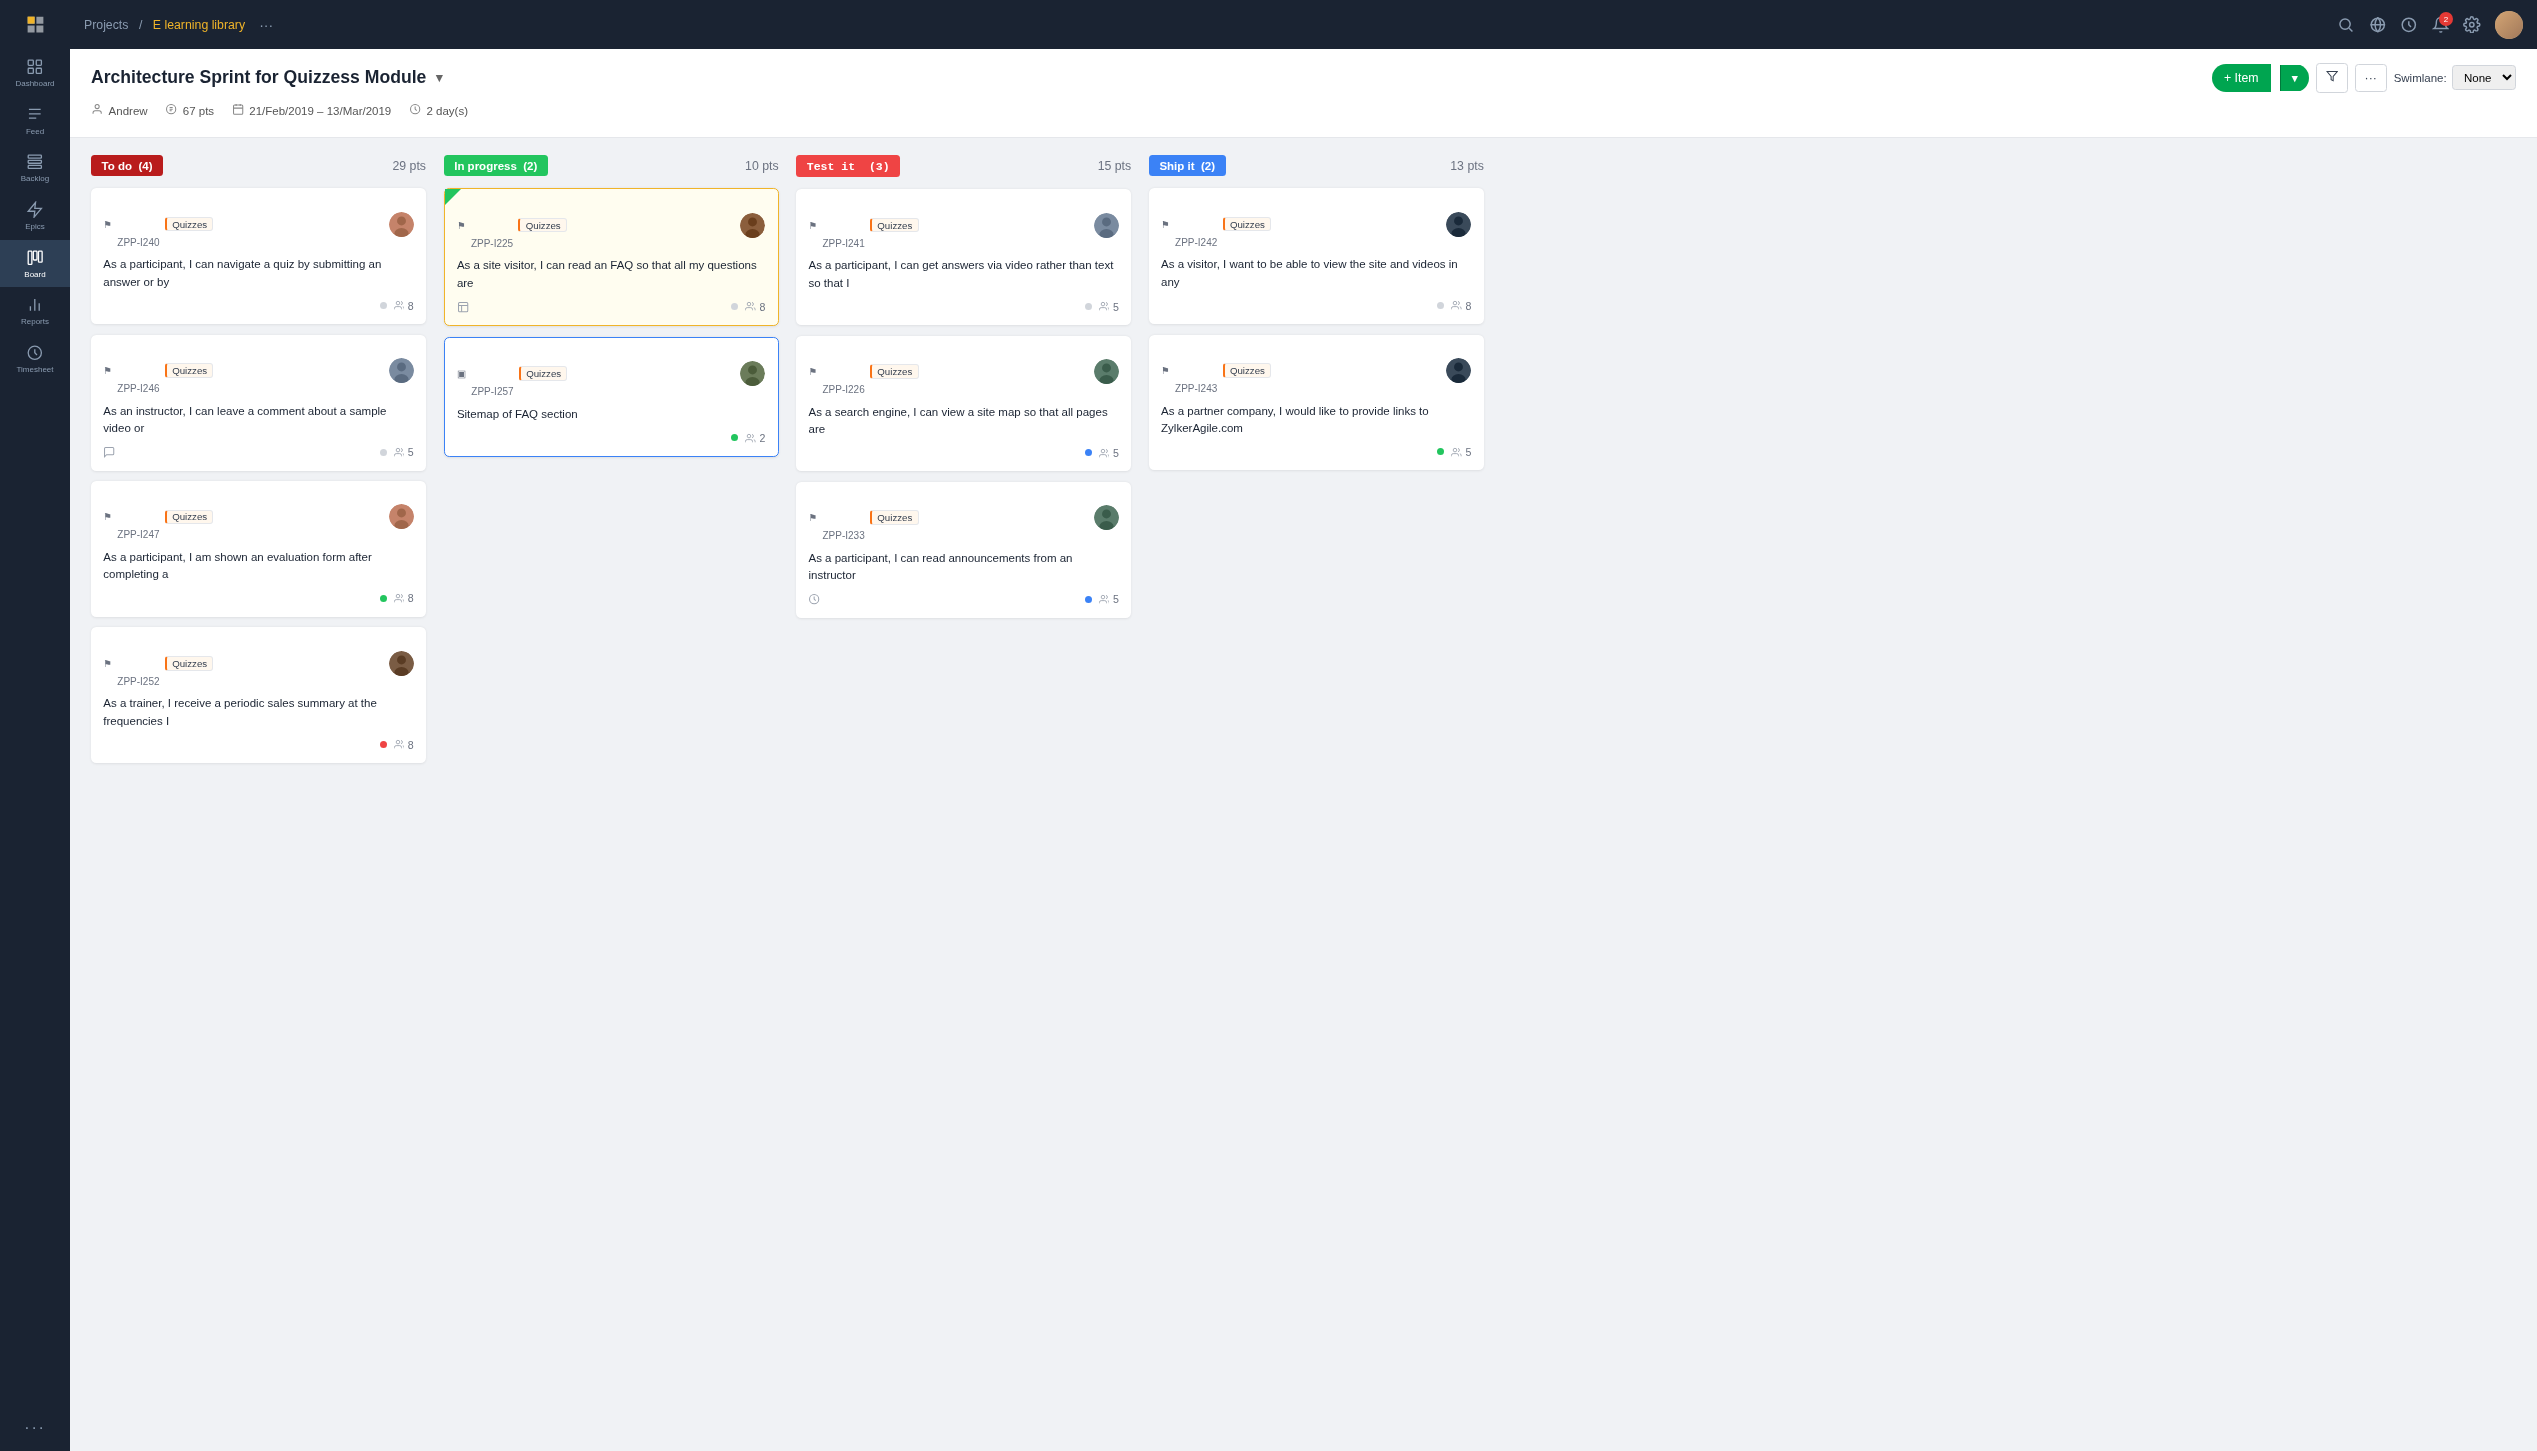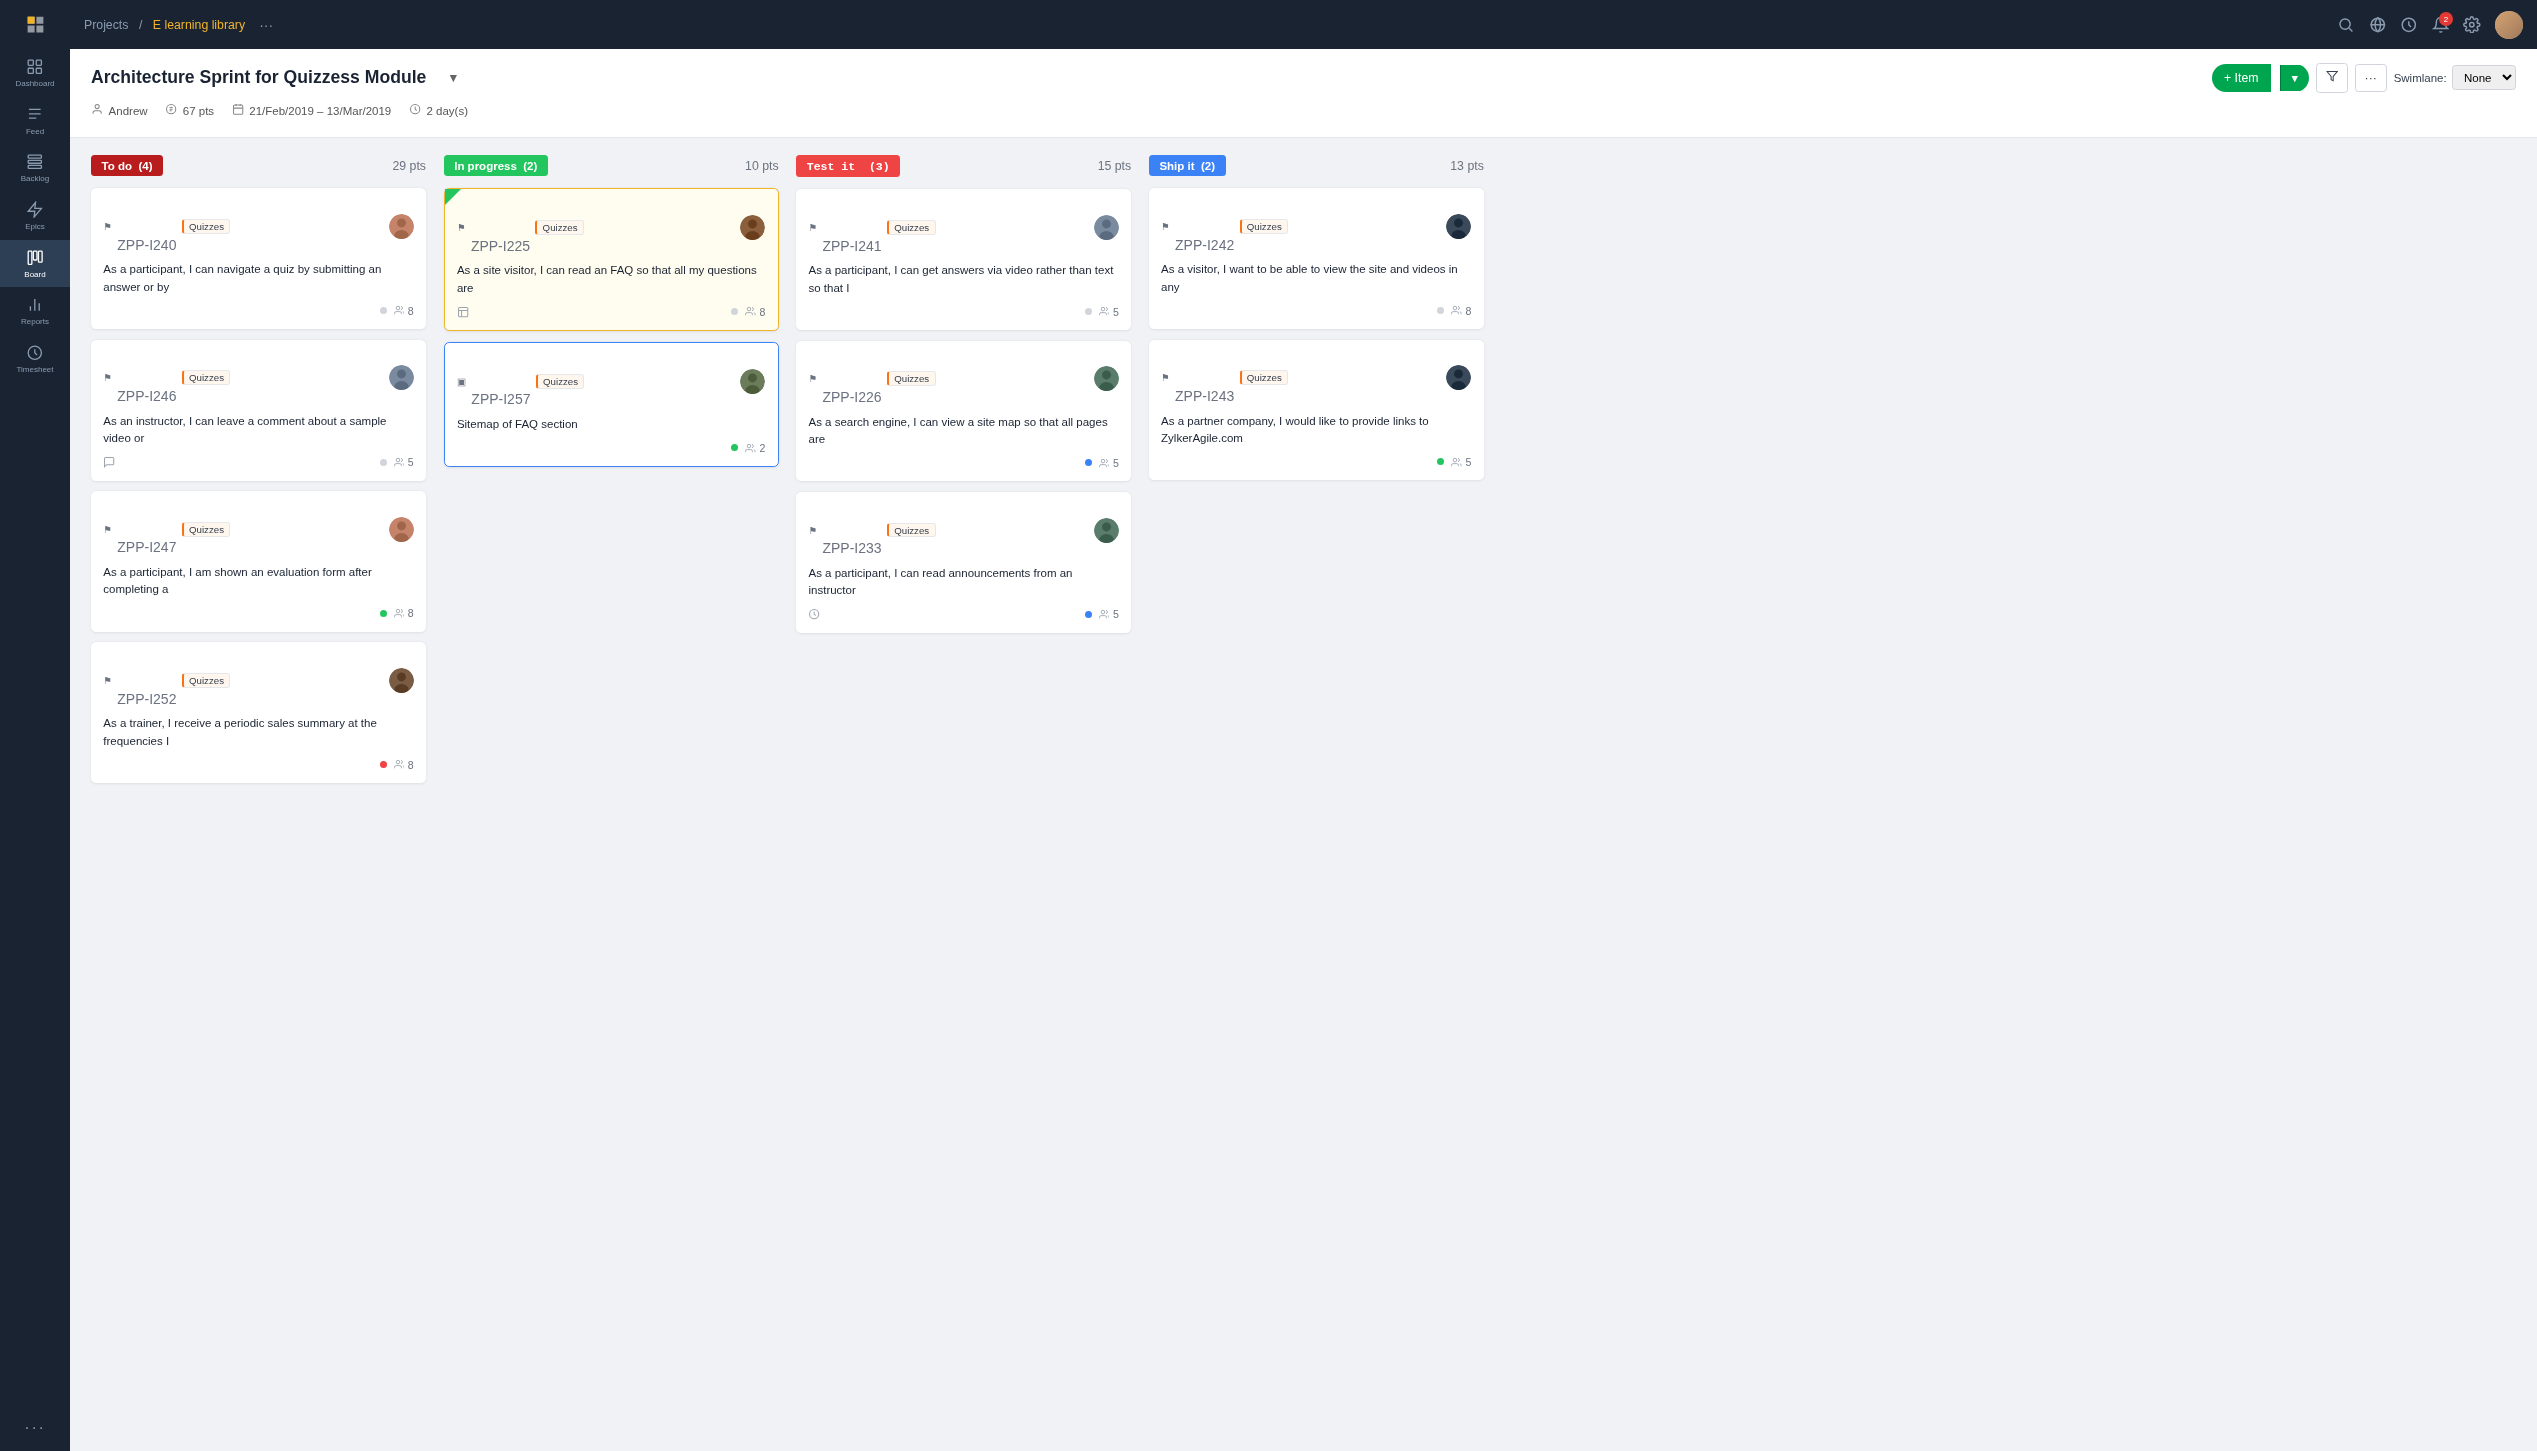--- a/index.html
+++ b/index.html
@@ -154,21 +154,21 @@
       align-items: center;
       justify-content: space-between;
       margin-bottom: 10.6px;
     }
     .sprint-title {
       font-size: 17.6px;
       font-weight: 600;
       color: #1a2332;
       display: flex;
       align-items: center;
-      gap: 21px;
+      gap: 7px;
     }
     .sprint-title-caret {
       color: #666;
       font-size: 12.3px;
     }
     .sprint-actions {
       display: flex;
       align-items: center;
       gap: 7px;
     }
@@ -309,21 +309,21 @@
       align-items: center;
       justify-content: space-between;
       margin-bottom: 8.8px;
     }
     .card-header-left {
       display: flex;
       align-items: center;
       gap: 5.3px;
     }
     .card-id {
-      font-size: 14px;
+      font-size: 10px;
       color: #6b7280;
       display: flex;
       align-items: center;
       gap: 2.6px;
       margin-top: 36px;
     }
     .card-flag { color: #6b7280; font-size: 9.7px; }
     .card-tag {
       background: #f3f4f6;
       border: 0.9px solid #e5e7eb;

